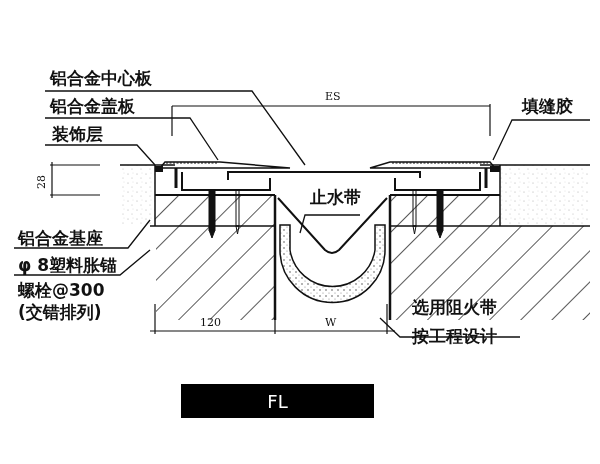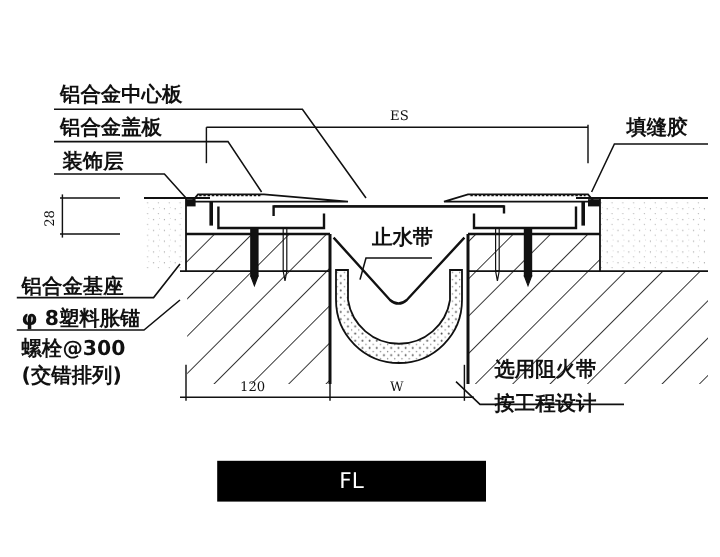--- a/index.html
+++ b/index.html
@@ -1,20 +1,20 @@
 <!DOCTYPE html>
 <html><head>
   <meta charset="utf-8">
   <style>
     html, body { margin: 0; padding: 0; background: #ffffff; }
     body { width: 600px; height: 464px; position: relative; overflow: hidden; font-family: "DejaVu Sans", sans-serif; }
     svg { position: absolute; left: 0; top: 0; }
     .lbl { font-family: "DejaVu Sans", sans-serif; font-size: 17px; fill: #111; font-weight: bold; }
     .dim { font-family: "DejaVu Serif", serif; font-size: 11px; fill: #111; }
-    .badge { position: absolute; left: 181px; top: 384px; width: 224px; height: 34px; background: #000; color: #fff;
+    .badge { position: absolute; left: 181px; top: 384px; width: 193px; height: 34px; background: #000; color: #fff;
              font-family: "DejaVu Sans", sans-serif; font-size: 18px; display: flex; align-items: center; justify-content: center; }
   </style>
 </head>
 <body>
 
 <svg width="600" height="464" viewBox="0 0 600 464">
   <defs>
     <pattern id="hatch" patternUnits="userSpaceOnUse" width="22" height="22" patternTransform="rotate(45)">
       <line x1="0" y1="0" x2="0" y2="22" stroke="#111" stroke-width="1.4"></line>
     </pattern>

